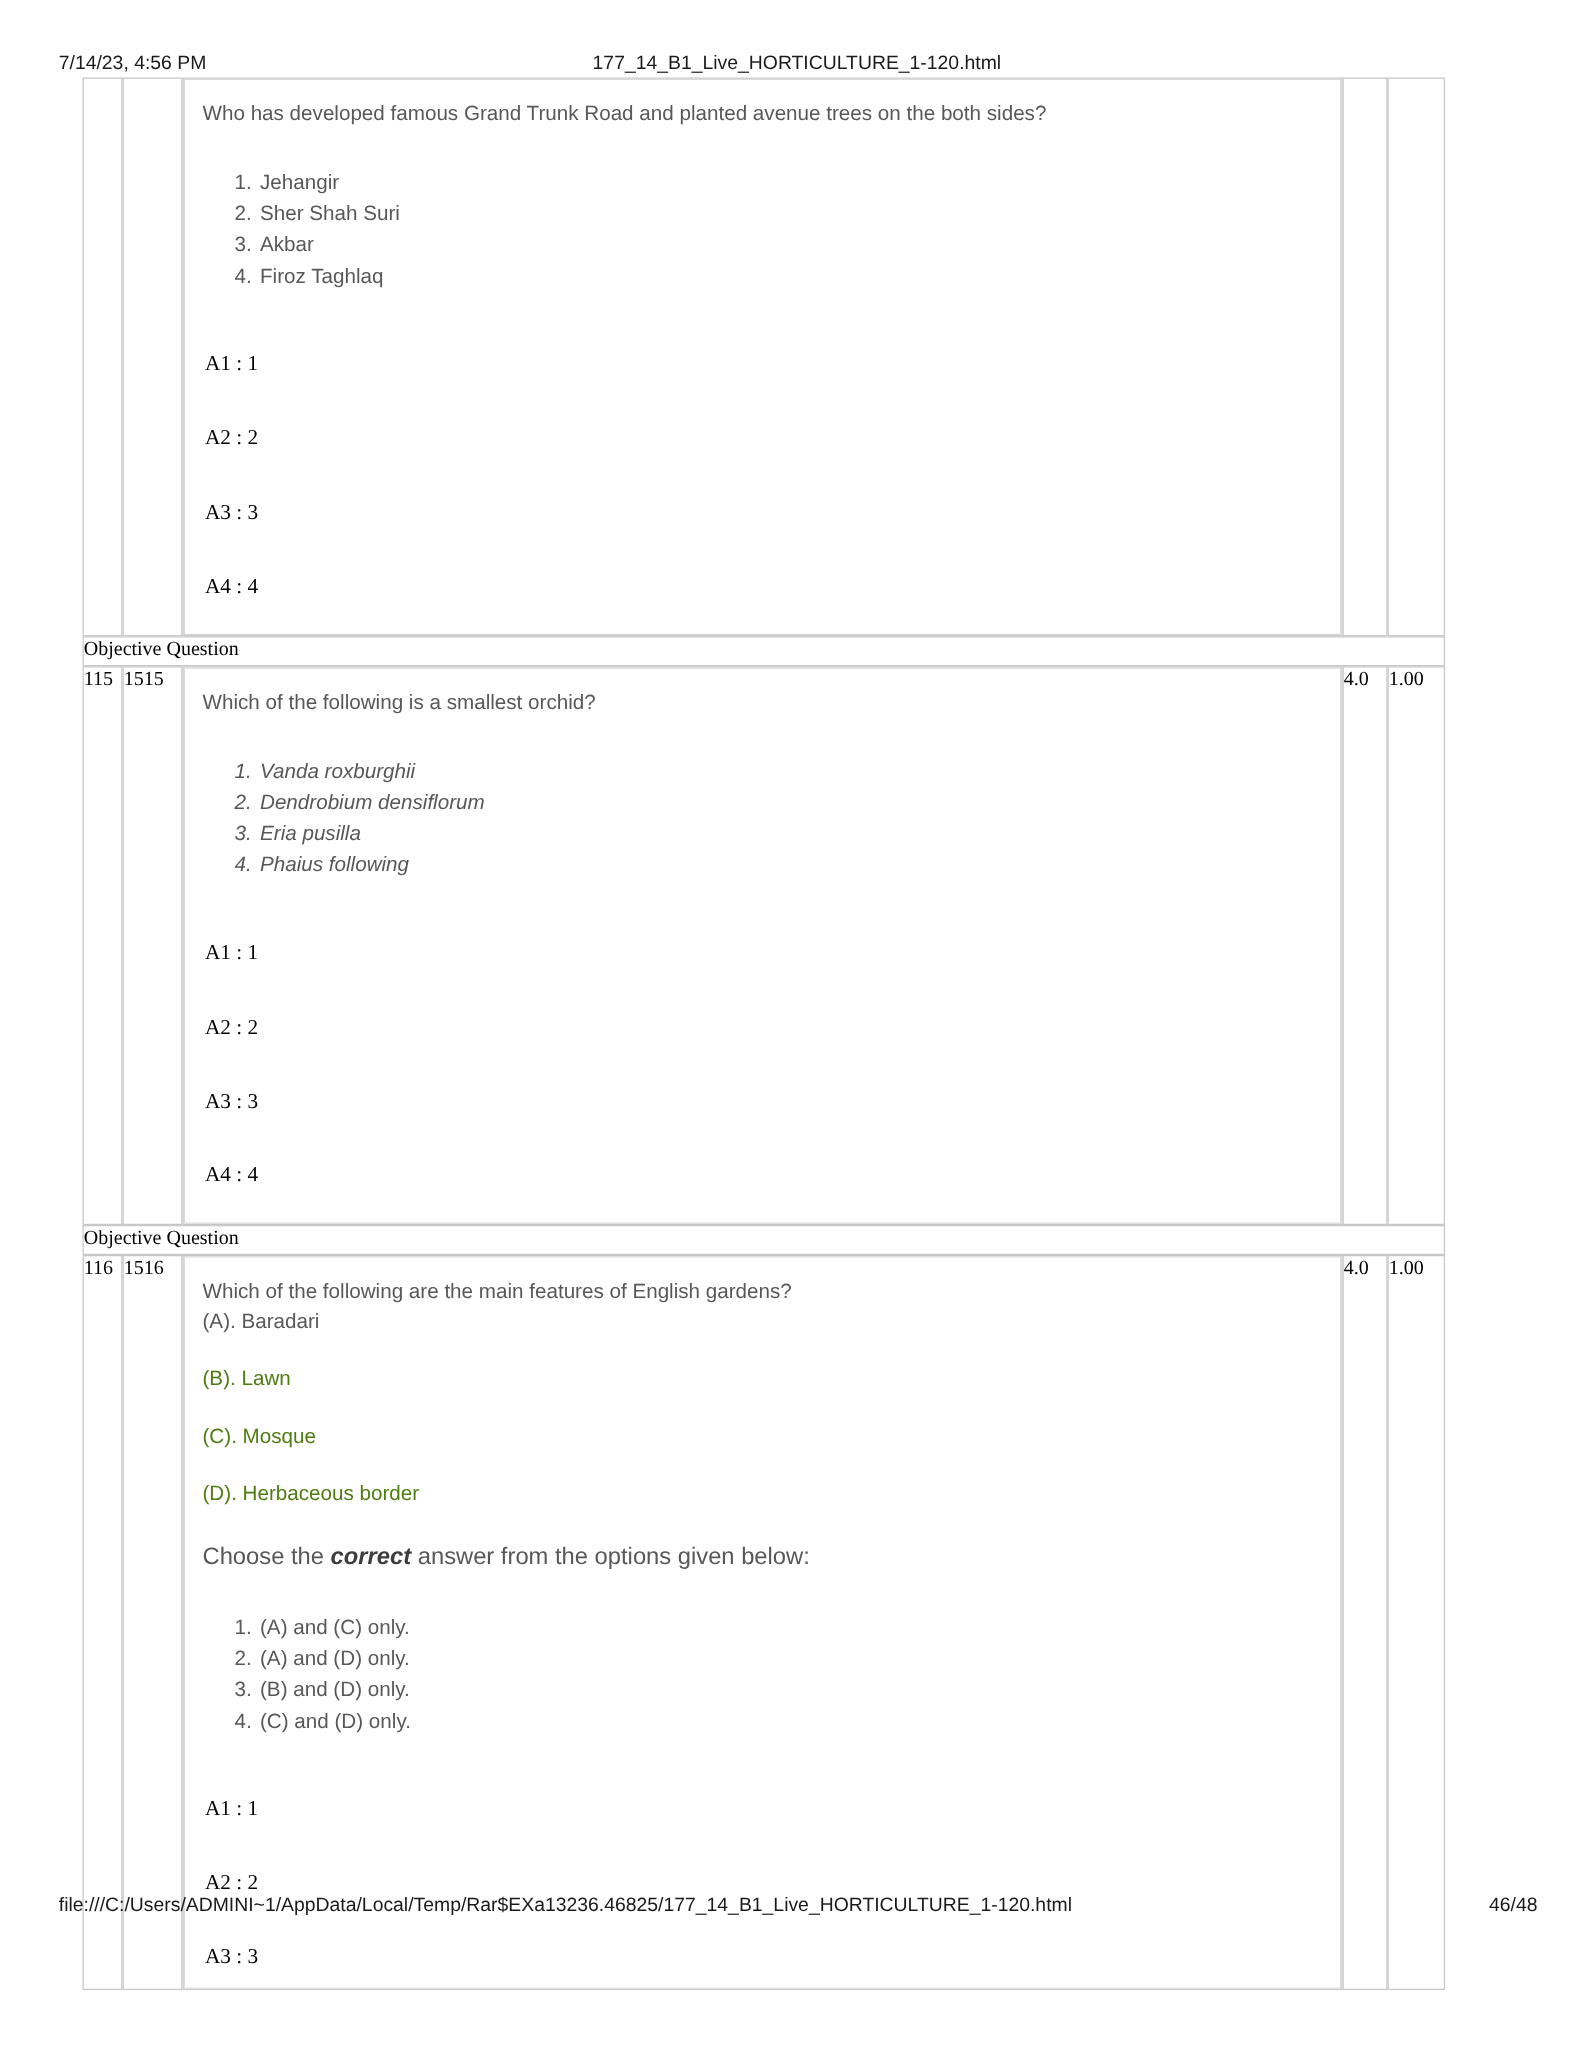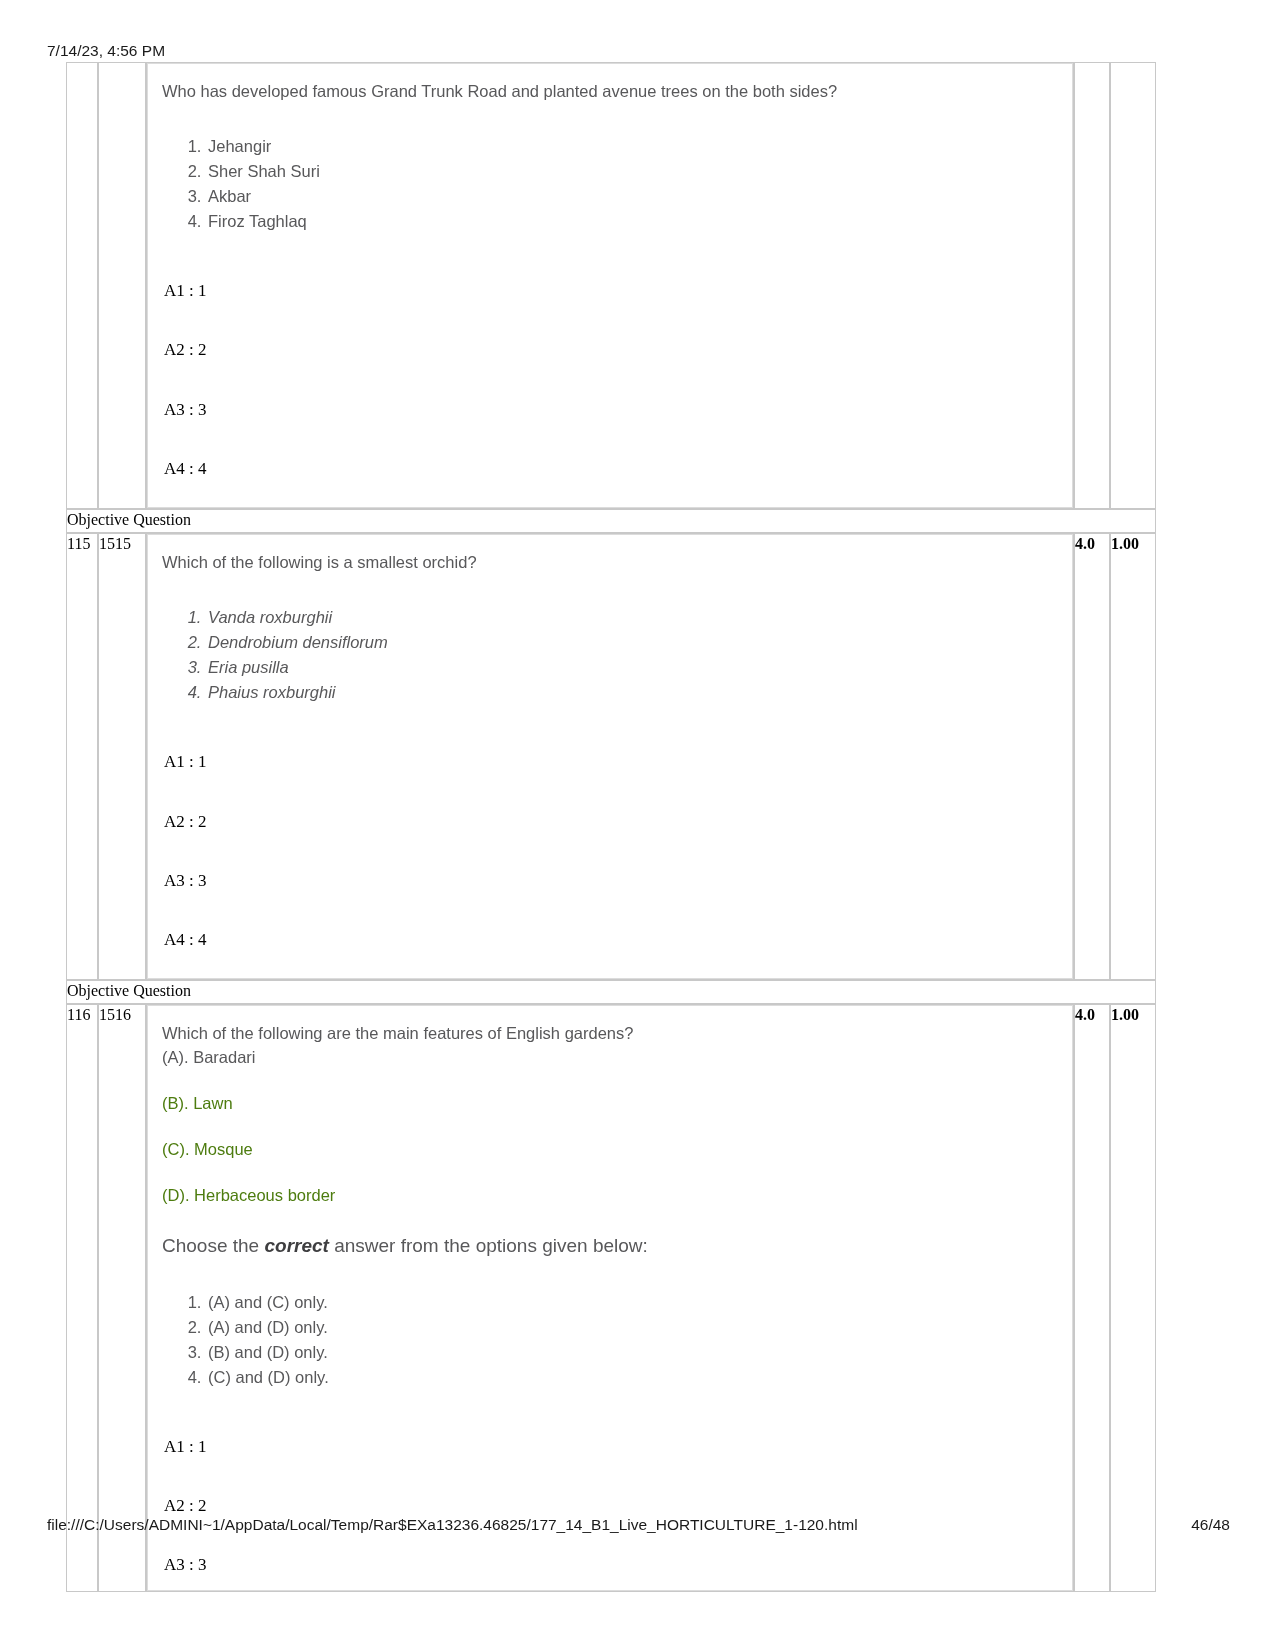--- a/index.html
+++ b/index.html
@@ -109,21 +109,20 @@
     text-align: left;
     padding-left: 4px;
     font-size: 16px;
     white-space: nowrap;
   }
   td.mark-cell, td.neg-cell {
     text-align: left;
     padding-left: 4px;
     font-size: 15.5px;
     white-space: nowrap;
-    font-weight: bold;
   }
 
   
   td.section-cell {
     border: 1px solid #c8c8c8;
     box-sizing: border-box;
     padding: 2px 0 2px 6px;
     font-size: 16.5px;
     font-family: "Liberation Serif", serif;
     color: #000;
@@ -179,20 +178,21 @@
   }
   .answers .ans:last-child { margin-bottom: 0; }
 
   .spacer-sm { height: 14px; }
 </style>
 </head>
 <body>
 
 <div class="print-header">
   <span class="ph-left">7/14/23, 4:56 PM</span>
+  <span class="ph-center">177_14_B1_Live_HORTICULTURE_1-120.html</span>
 </div>
 
 <div class="sheet">
   <table class="qtable">
     <colgroup>
       <col class="c-num">
         <col class="c-qid">
         <col class="c-body">
         <col class="c-mark">
         <col class="c-neg">
@@ -234,21 +234,21 @@
         <td class="cell num-cell">115</td>
         <td class="cell qid-cell">1515</td>
         <td class="cell">
           <div class="cell-inner">
             <div class="qbody">
               <p class="qstem">Which of the following is a smallest orchid?</p>
               <ol class="opts italic">
                 <li>Vanda roxburghii</li>
                 <li>Dendrobium densiflorum</li>
                 <li>Eria pusilla</li>
-                <li>Phaius roxburghii</li>
+                <li>Phaius following</li>
               </ol>
               <div class="answers">
                 <div class="ans">A1 : 1</div>
                 <div class="ans">A2 : 2</div>
                 <div class="ans">A3 : 3</div>
                 <div class="ans">A4 : 4</div>
               </div>
               <div class="spacer-sm"></div>
             </div>
           </div>

